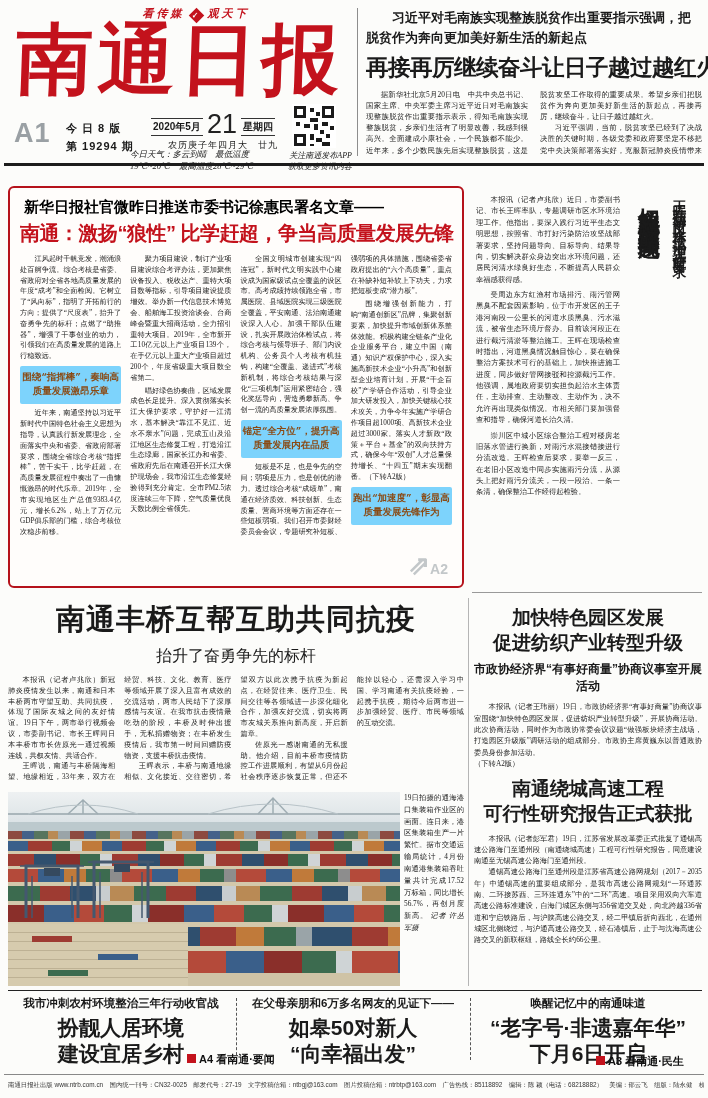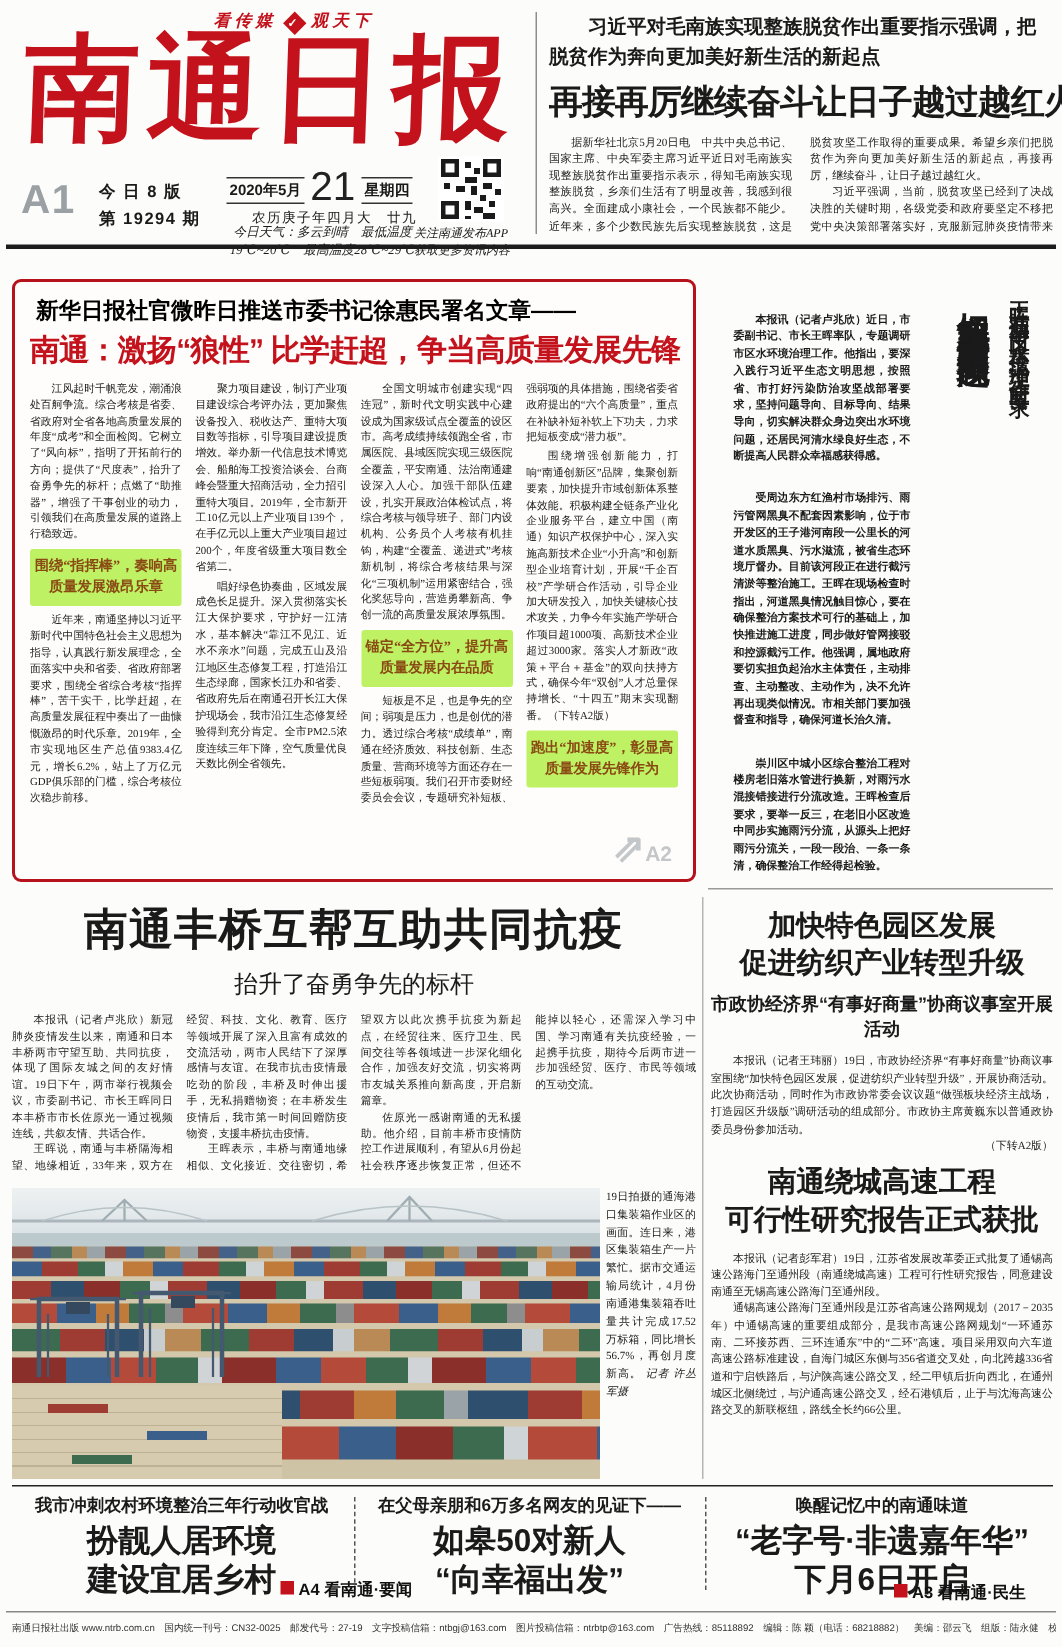--- a/index.html
+++ b/index.html
@@ -17,49 +17,49 @@
   .mast-title{left:6px;top:14px;width:348px;font-family:"DejaVu Serif",serif;font-weight:bold;
               color:#c3121c;font-size:77px;line-height:1.18;letter-spacing:5px;text-align:center;
               transform:skewX(-2deg);}
   .page-code{left:14px;top:118px;font-size:27px;font-weight:bold;color:#9aa0a4;letter-spacing:1px;}
   .edition{left:66px;top:120px;width:78px;font-size:11px;font-weight:bold;line-height:1.6;letter-spacing:1px;}
   .datebox{left:148px;top:112px;width:130px;text-align:right;}
   .datebox .row1{display:flex;align-items:flex-end;justify-content:center;gap:4px;}
   .d-small{font-size:10px;font-weight:bold;border-top:1px solid #333;border-bottom:1px solid #333;padding:1px 2px;}
   .d-day{font-size:27px;line-height:0.9;font-weight:normal;color:#222;}
   .lunar{font-size:9px;margin-top:3px;letter-spacing:1px;}
-  .weather{left:130px;top:148px;width:170px;text-align:center;font-size:8.5px;font-style:italic;line-height:1.45;}
+  .weather{left:130px;top:148px;width:170px;text-align:left;font-size:8.5px;font-style:italic;line-height:1.45;}
   .qr{left:292px;top:104px;}
-  .qr-cap{left:276px;top:150px;width:76px;text-align:left;font-size:8px;font-style:italic;line-height:1.4;}
+  .qr-cap{left:276px;top:150px;width:76px;text-align:right;font-size:8px;font-style:italic;line-height:1.4;}
   .vdiv-top{left:357px;top:8px;width:0;height:148px;border-left:1px solid #8d8d8d;}
   
   .top-art{left:366px;top:8px;width:336px;}
   .top-kicker{font-size:13px;font-weight:bold;line-height:1.5;text-indent:2em;}
   .top-head{font-size:22.5px;font-weight:bold;margin:5px 0 6px;letter-spacing:-0.5px;white-space:nowrap;}
   .top-body{column-count:2;column-gap:12px;font-size:7.4px;line-height:1.5;height:70px;overflow:hidden;}
   .top-body p{margin:0;text-indent:2em;}
   .black-rule{left:4px;top:163px;width:700px;height:3px;background:#1c1c1c;}
   
   .lead-box{left:8px;top:186px;width:456px;height:402px;border:2px solid #b5121b;border-radius:6px;
             box-sizing:border-box;padding:8px 10px;background:#fffdfb;}
   .lead-kicker{color:#000000;font-size:15px;font-weight:bold;margin:2px 0 3px 4px;}
   .lead-head{color:#c3121c;font-size:20px;font-weight:bold;text-align:center;letter-spacing:-0.5px;
              white-space:nowrap;margin-bottom:7px;}
   .lead-body{column-count:4;column-gap:9px;font-size:7.2px;line-height:1.5;height:318px;overflow:hidden;}
   .lead-body p{margin:0 0 2px;text-indent:2em;}
-  .subhead{background:#bef264;color:#8a4a14;font-weight:bold;font-size:9.5px;text-align:center;
+  .subhead{background:#7dd3fc;color:#8a4a14;font-weight:bold;font-size:9.5px;text-align:center;
            padding:5px 2px;margin:4px 0;line-height:1.5;border-radius:2px;break-inside:avoid;
-           font-family:Liberation Serif, serif;text-indent:0;}
+           font-family:Liberation Mono, monospace;text-indent:0;}
   .jump{right:14px;bottom:8px;color:#c3c7c9;font-weight:bold;line-height:1;}
   .jump .arr{font-size:26px;}
   .jump .pg{font-size:14px;}
   
   .vert-art{left:472px;top:190px;width:230px;height:396px;display:flex;}
   .vert-body{width:152px;font-size:7.3px;line-height:1.56;overflow:hidden;}
-  .vert-body p{margin:17px;text-indent:2em;font-weight:bold;}
+  .vert-body p{margin:4px;text-indent:2em;}
   .vert-head{writing-mode:vertical-rl;font-size:22px;font-weight:bold;letter-spacing:2px;
              margin:0 6px 0 10px;height:396px;}
   .vert-kicker{writing-mode:vertical-rl;font-size:13.5px;font-weight:bold;letter-spacing:4px;height:396px;}
   .rule-sb{left:472px;top:592px;width:230px;height:0;border-top:1px solid #999;}
   
   .toyo{left:8px;top:600px;width:456px;}
   .toyo-head{font-size:29px;font-weight:bold;text-align:center;letter-spacing:1px;}
   .toyo-sub{font-size:16px;text-align:center;margin:6px 0 8px;}
   .toyo-body{column-count:4;column-gap:9px;font-size:7.2px;line-height:1.5;height:122px;overflow:hidden;}
   .toyo-body p{margin:0;text-indent:2em;}
@@ -75,21 +75,21 @@
         background:repeating-linear-gradient(0deg,#d6cbae 0 8px,#bdb194 8px 9px);}
   .yard i{position:absolute;display:block;height:6px;width:40px;}
   .caption{left:404px;top:792px;width:60px;height:194px;font-size:7.3px;line-height:1.62;overflow:hidden;}
   .caption .credit{font-style:italic;}
   
   .sidebar{left:474px;top:598px;width:228px;height:388px;overflow:hidden;}
   .sb-head{font-size:19px;font-weight:bold;text-align:center;line-height:1.3;margin-top:8px;}
   .sb-sub{font-size:12px;font-weight:bold;text-align:center;margin:6px 0;}
   .sb-body{font-size:7.3px;line-height:1.55;}
   .sb-body p{margin:0;text-indent:2em;}
-  .sb-jump{display:block;text-align:right;font-size:7.3px;}
+  .sb-jump{display:block;text-align:left;font-size:7.3px;}
   
   .rule-teaser{left:8px;top:990px;width:694px;height:0;border-top:1.5px solid #222;}
   .teaser{top:996px;height:70px;text-align:center;}
   .t1{left:8px;width:226px;}
   .t2{left:240px;width:226px;}
   .t3{left:474px;width:228px;}
   .t-kick{font-size:11.5px;font-weight:bold;margin-bottom:4px;}
   .t-head{font-size:21px;font-weight:bold;line-height:1.25;}
   .t-div{top:998px;width:0;height:62px;border-left:1px dashed #555;}
   .td1{left:236px;} .td2{left:470px;}

